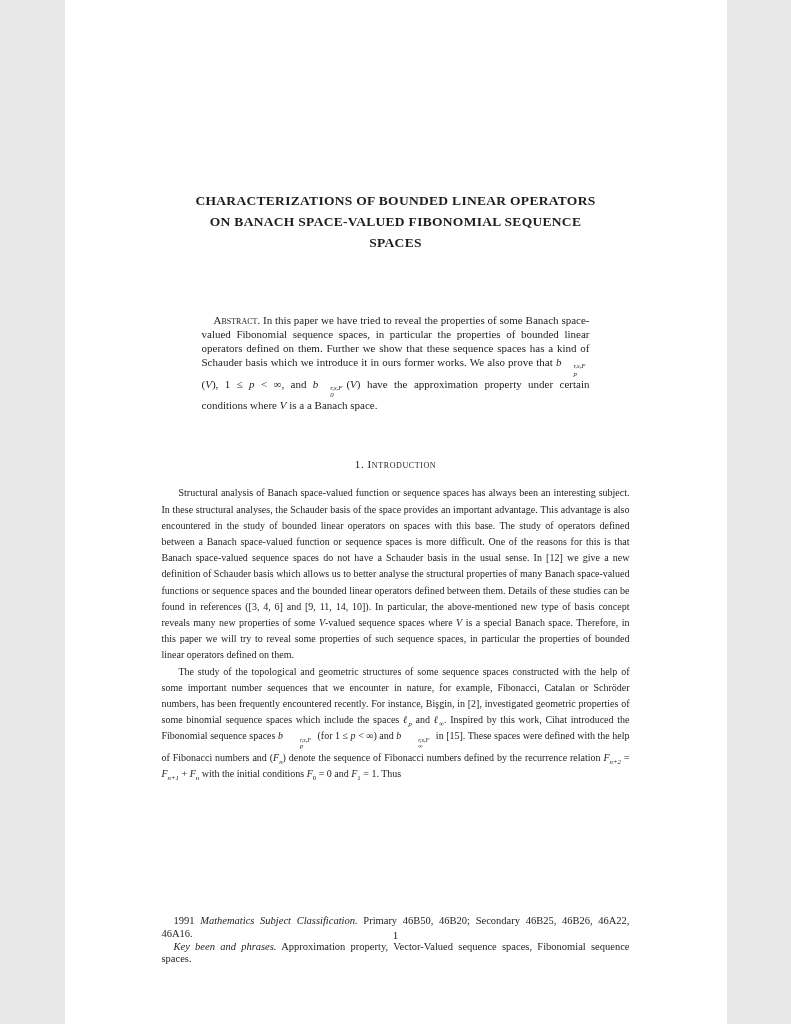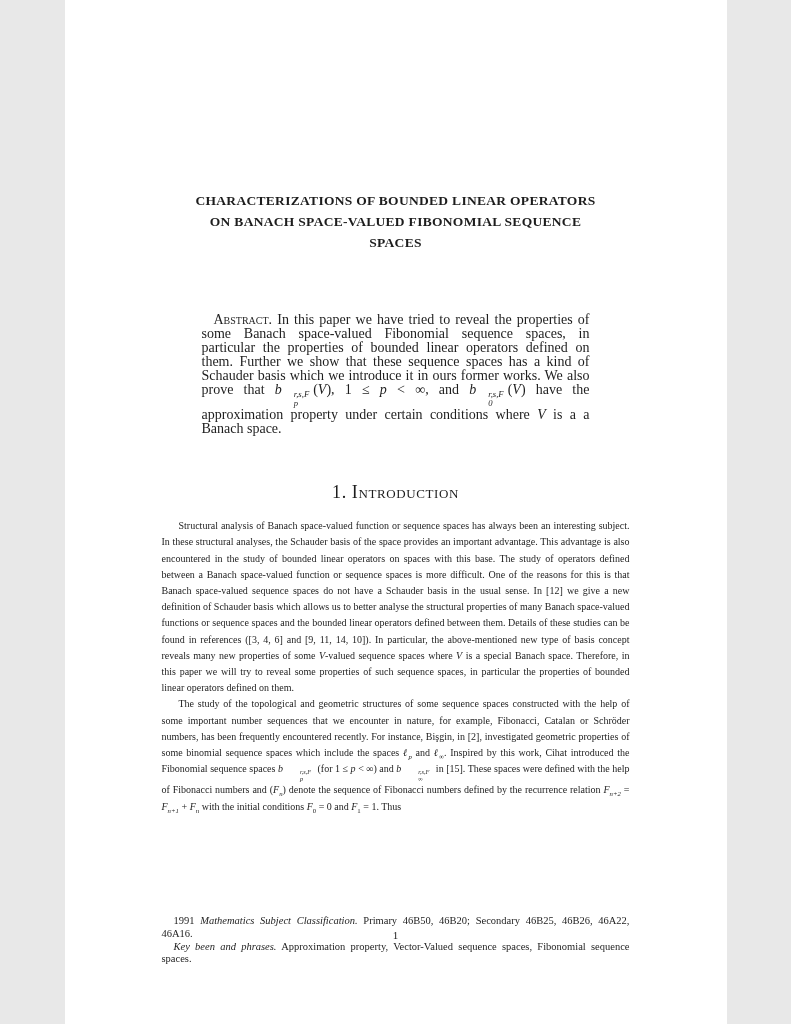--- a/index.html
+++ b/index.html
@@ -20,29 +20,29 @@
     text-align: center;
     font-size: 13.5px;
     font-weight: bold;
     line-height: 21px;
     letter-spacing: 0.3px;
   }
   .title-line { display: block; }
   .abstract {
     width: 388px;
     margin: 60px auto 0 auto;
-    font-size: 14px;
+    font-size: 11px;
     line-height: 14px;
     text-align: justify;
     text-indent: 12px;
   }
   .section-heading {
     margin-top: 46px;
     text-align: center;
-    font-size: 18px;
+    font-size: 11px;
     font-weight: normal;
     font-variant: small-caps;
     letter-spacing: 0.6px;
   }
   .body-par {
     font-size: 10px;
     line-height: 16.2px;
     text-align: justify;
     text-indent: 17px;
   }

